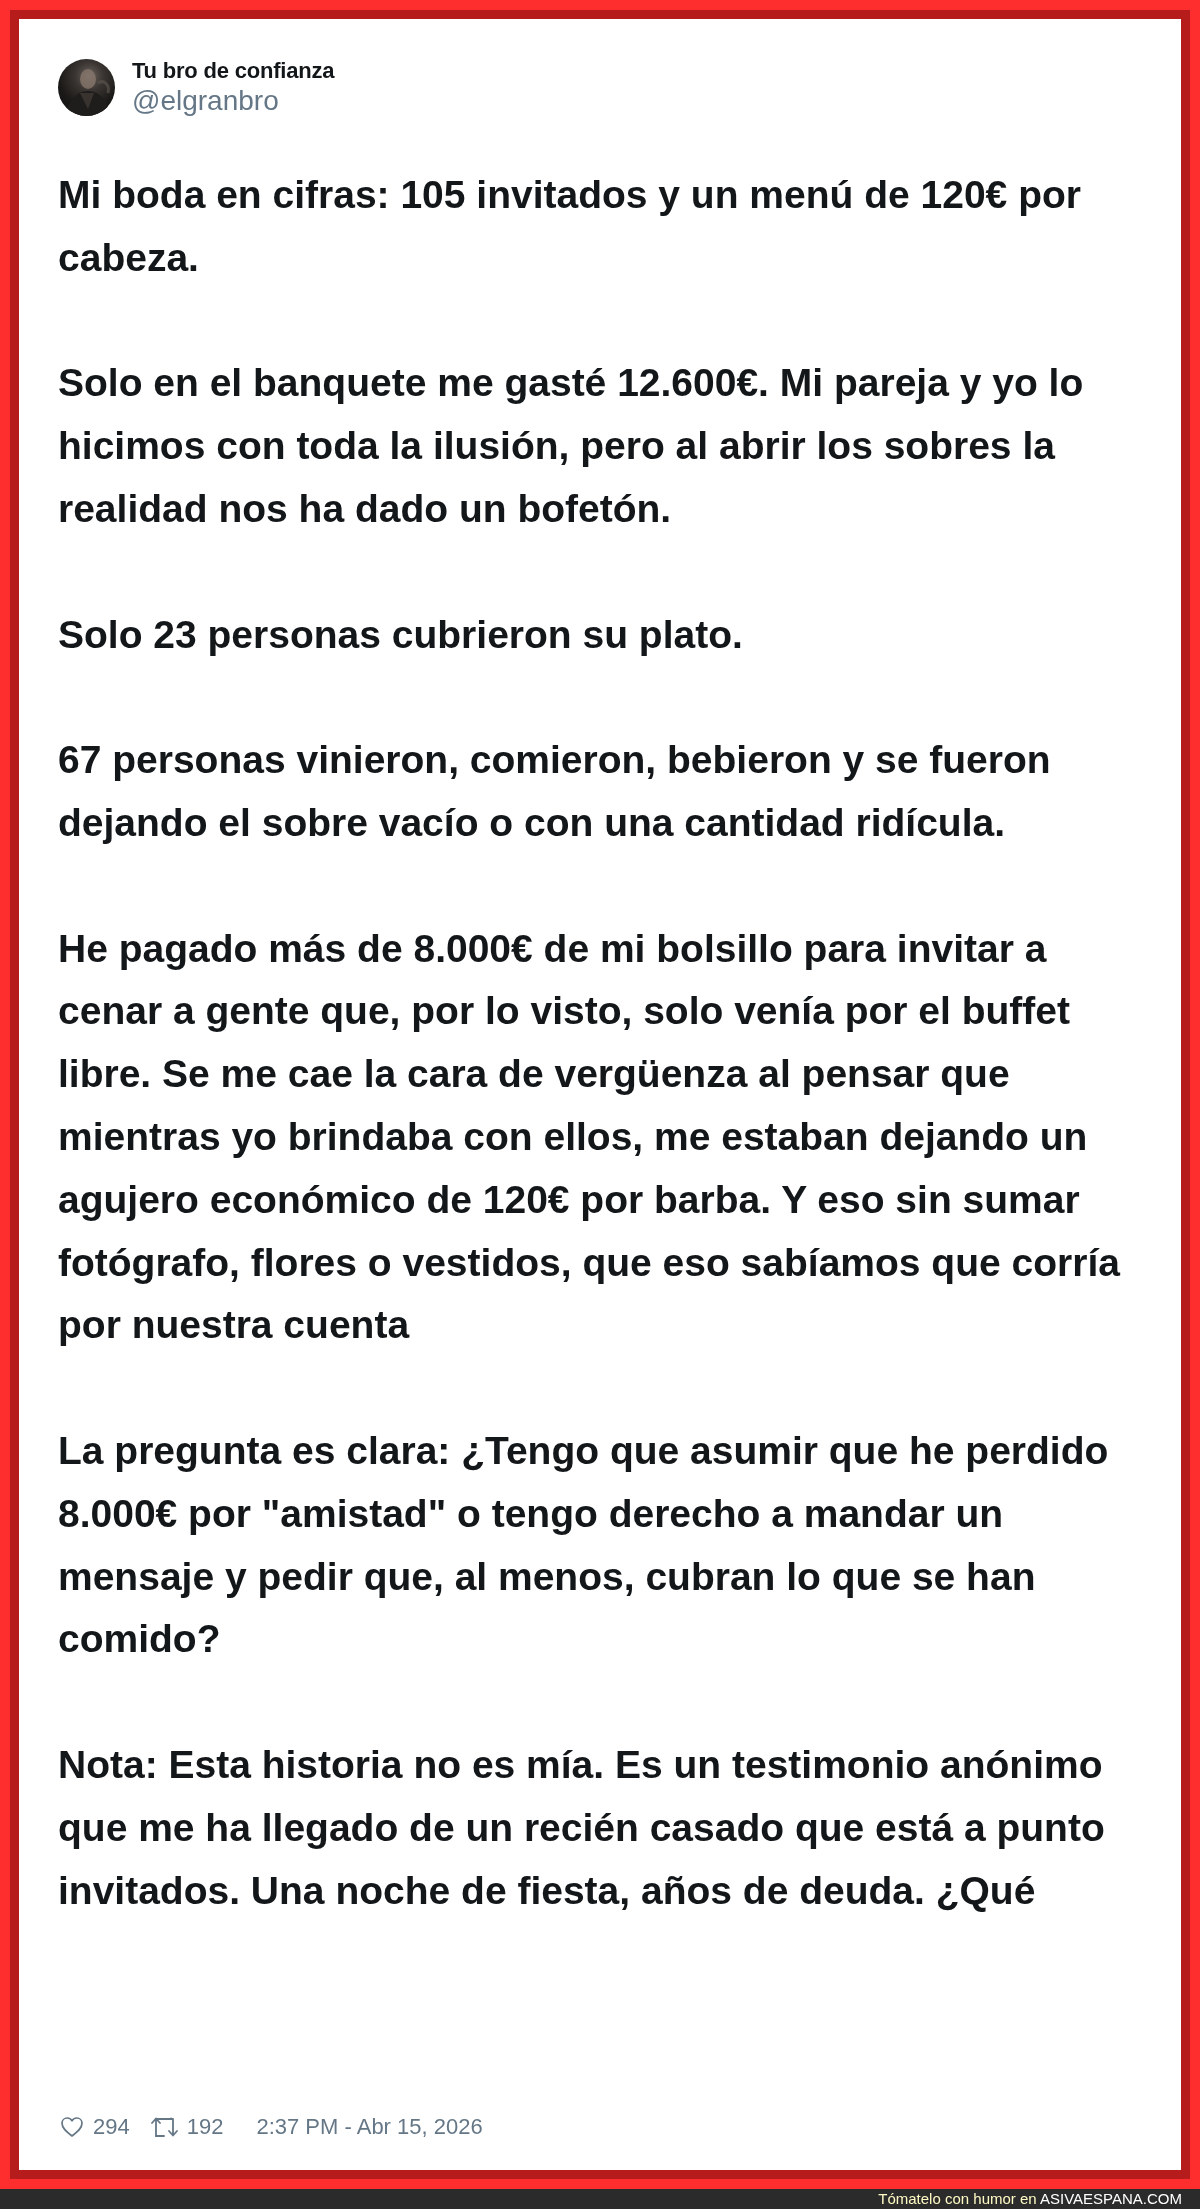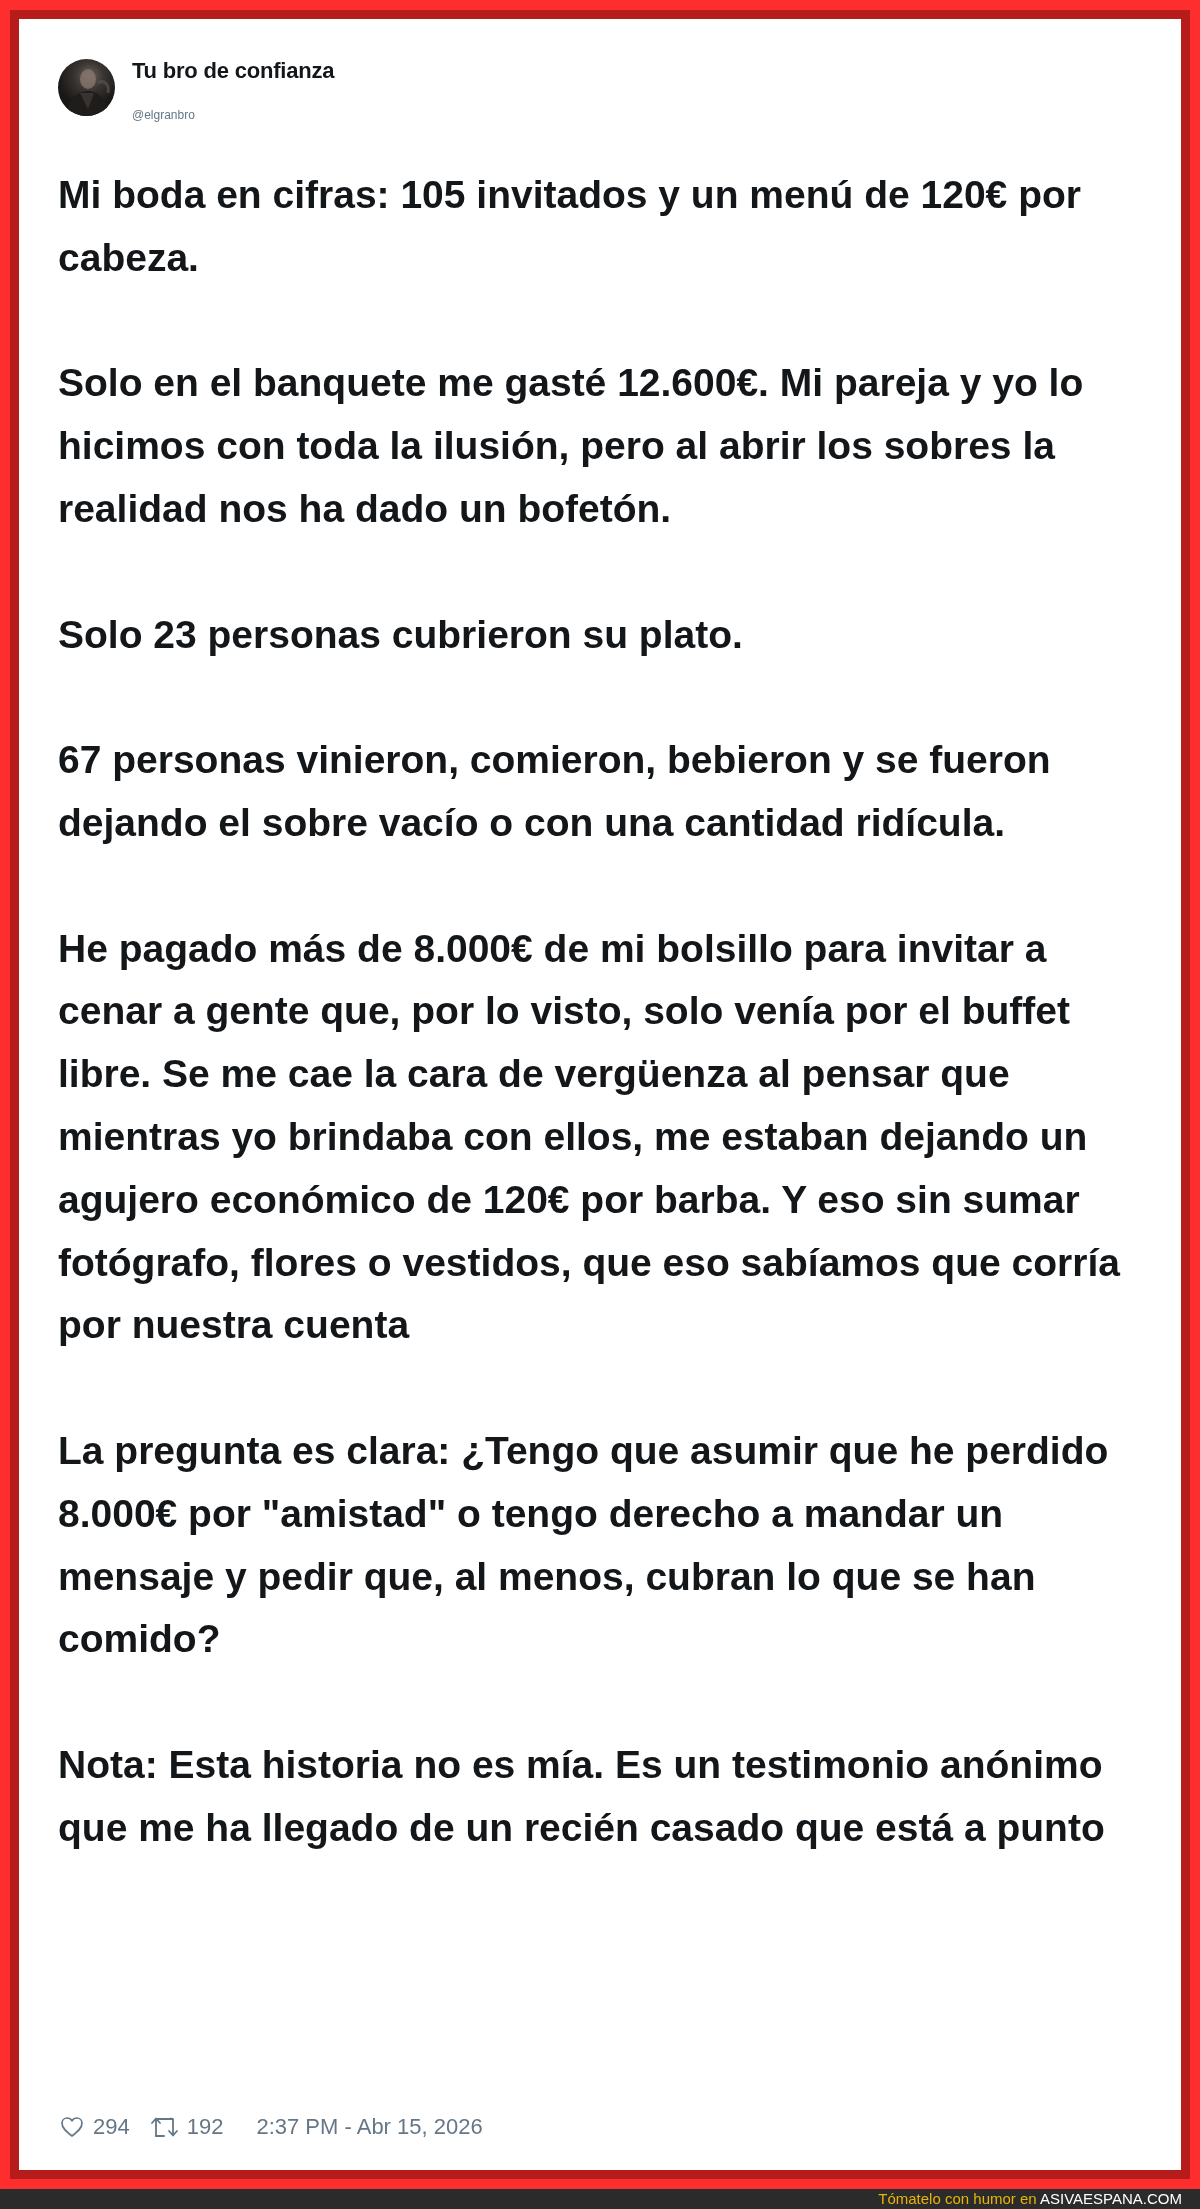--- a/index.html
+++ b/index.html
@@ -48,25 +48,24 @@
       line-height: 26px;
       font-weight: bold;
       color: #14171a;
       white-space: nowrap;
       letter-spacing: -0.2px;
       text-align: center;
     }
     .author-handle {
       position: absolute;
       left: 132px; top: 88px;
-      font-size: 12px;
+      font-size: 28px;
       line-height: 26px;
       color: #657786;
       white-space: nowrap;
-      margin-top: 14px;
     }
     .tweet-body {
       position: absolute;
       left: 58px; top: 164px;
       width: 1110px;
       color: #14171a;
       font-size: 39px;
       line-height: 62.8px;
     }
     .para { margin: 0 0 62.8px 0; font-weight: bold; }
@@ -97,21 +96,21 @@
     .meta .rt-icon { width: 30px; margin-right: 7px; }
     .meta .timestamp { margin-left: 13px; }
     .watermark {
       position: absolute;
       right: 18px; top: 2189px;
       height: 20px;
       line-height: 20px;
       font-size: 15px;
       white-space: nowrap;
     }
-    .watermark .wm-pre { color: #eab308; }
+    .watermark .wm-pre { color: #fef9c3; }
     .watermark .wm-site { color: #ffffff; }
   </style>
 </head>
 <body>
 
 <div class="frame-outer"></div>
 <div class="frame-inner"></div>
 
 <div class="card"></div>
 
@@ -155,20 +154,21 @@
   </p>
   <p class="para">
     <span class="line">La pregunta es clara: ¿Tengo que asumir que he perdido</span>
     <span class="line">8.000€ por "amistad" o tengo derecho a mandar un</span>
     <span class="line">mensaje y pedir que, al menos, cubran lo que se han</span>
     <span class="line">comido?</span>
   </p>
   <p class="para">
     <span class="line">Nota: Esta historia no es mía. Es un testimonio anónimo</span>
     <span class="line">que me ha llegado de un recién casado que está a punto</span>
+    <span class="line">invitados. Una noche de fiesta, años de deuda. ¿Qué</span>
   </p>
 </div>
 
 <div class="meta">
   <span class="icon">
     <svg width="24" height="24" viewBox="0 0 24 24">
       <path d="M12 21 C6 16.5, 2 13, 2 8.3 C2 5.2, 4.4 3, 7.2 3 C9.2 3, 10.9 4.1, 12 5.8 C13.1 4.1, 14.8 3, 16.8 3 C19.6 3, 22 5.2, 22 8.3 C22 13, 18 16.5, 12 21 Z" fill="none" stroke="#657786" stroke-width="1.7" stroke-linejoin="round"></path>
     </svg>
   </span>
   <span class="count">294</span>

